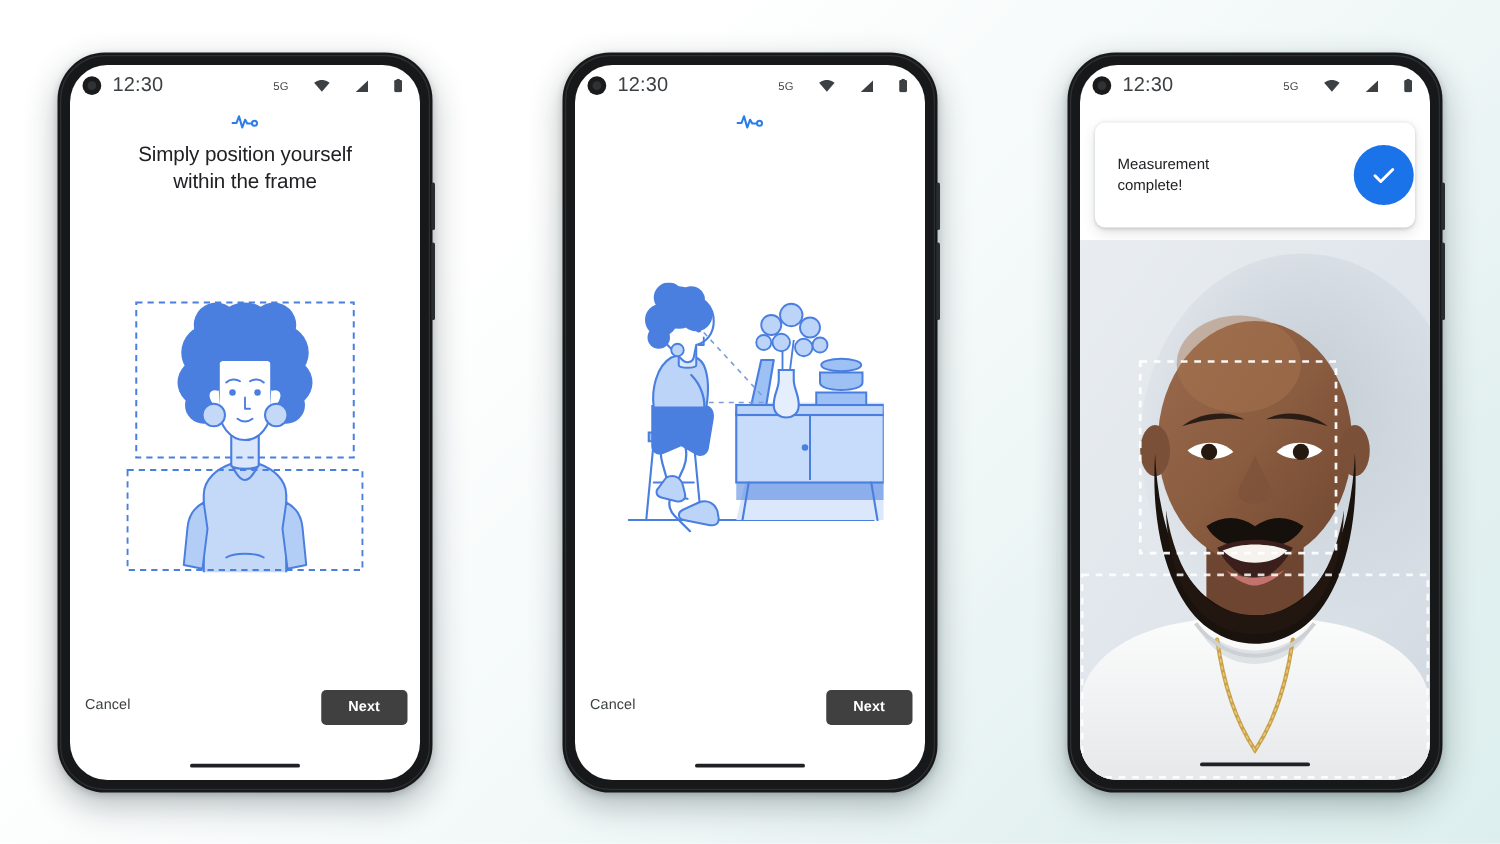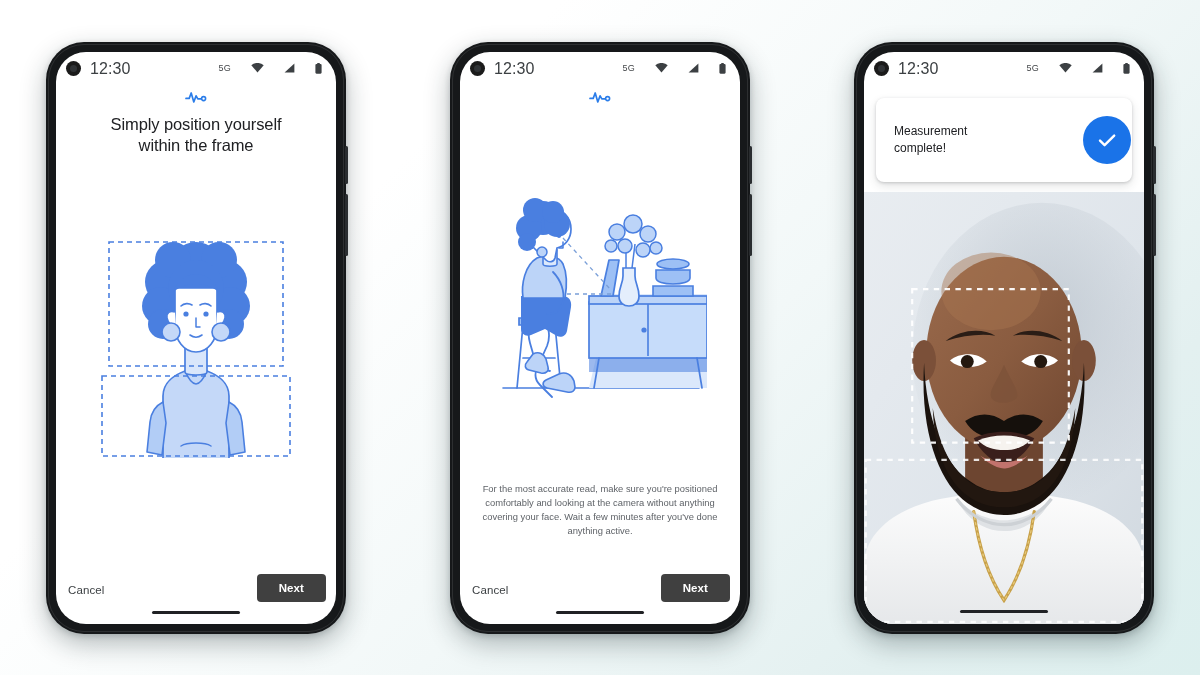--- a/index.html
+++ b/index.html
@@ -69,21 +69,21 @@
   .punchhole::after {
     content: ""; position: absolute; inset: 4px;
     border-radius: 50%;
     background: #303336;
   }
   .sb-time {
     font-size: 16px; color: #3c4043; margin-left: 9px;
     letter-spacing: .1px;
   }
   .sb-right {
-    margin-left: auto; display: flex; align-items: flex-start; gap: 20px;
+    margin-left: auto; display: flex; align-items: center; gap: 20px;
   }
   .sb-5g { font-size: 9px; color: #44474a; letter-spacing: .2px; }
   .ic-wifi, .ic-sig, .ic-batt { display: block; }
 
   
   .content {
     flex: 1 1 auto;
     display: flex; flex-direction: column;
     padding: 0 8px;
     min-height: 0;
@@ -103,21 +103,21 @@
   .illo-wrap svg { display: block; }
 
   .caption {
     font-size: 9.4px; line-height: 14px;
     color: #5f6368; text-align: center;
     padding: 0 4px 0;
   }
 
   .actions {
     flex: none;
-    display: flex; align-items: flex-end; justify-content: space-between;
+    display: flex; align-items: flex-start; justify-content: space-between;
     padding: 14px 2px 0;
     height: 64px;
   }
   .btn-cancel {
     font-size: 11.5px; color: #3c4043;
     background: none; border: 0; cursor: pointer;
     padding: 6px 2px; letter-spacing: .1px;
   }
   .btn-next {
     font-size: 11.5px; color: #ffffff;
@@ -382,21 +382,20 @@
 
             <circle cx="66" cy="38" r="2" fill="#4a7fe0"></circle>
             <path d="M70 44v6h-4" fill="none" stroke="#4a7fe0" stroke-width="1.5" stroke-linecap="round" stroke-linejoin="round"></path>
             <circle cx="49" cy="54" r="5" fill="#bcd4f8" stroke="#4a7fe0" stroke-width="1.5"></circle>
 
             <line x1="70" y1="40" x2="118" y2="92" stroke="#7a9fd8" stroke-width="1.3" stroke-dasharray="4 4"></line>
             <line x1="74" y1="96" x2="120" y2="96" stroke="#7a9fd8" stroke-width="1.3" stroke-dasharray="4 4"></line>
           </svg>
         </div>
 
-        <div class="caption">For the most accurate read, make sure you're positioned comfortably and looking at the camera without anything covering your face. Wait a few minutes after you've done anything active.</div>
 
         <div class="actions">
           <button class="btn-cancel">Cancel</button>
           <button class="btn-next">Next</button>
         </div>
       </div>
 
       <div class="home-ind">
           <i></i>
         </div>

